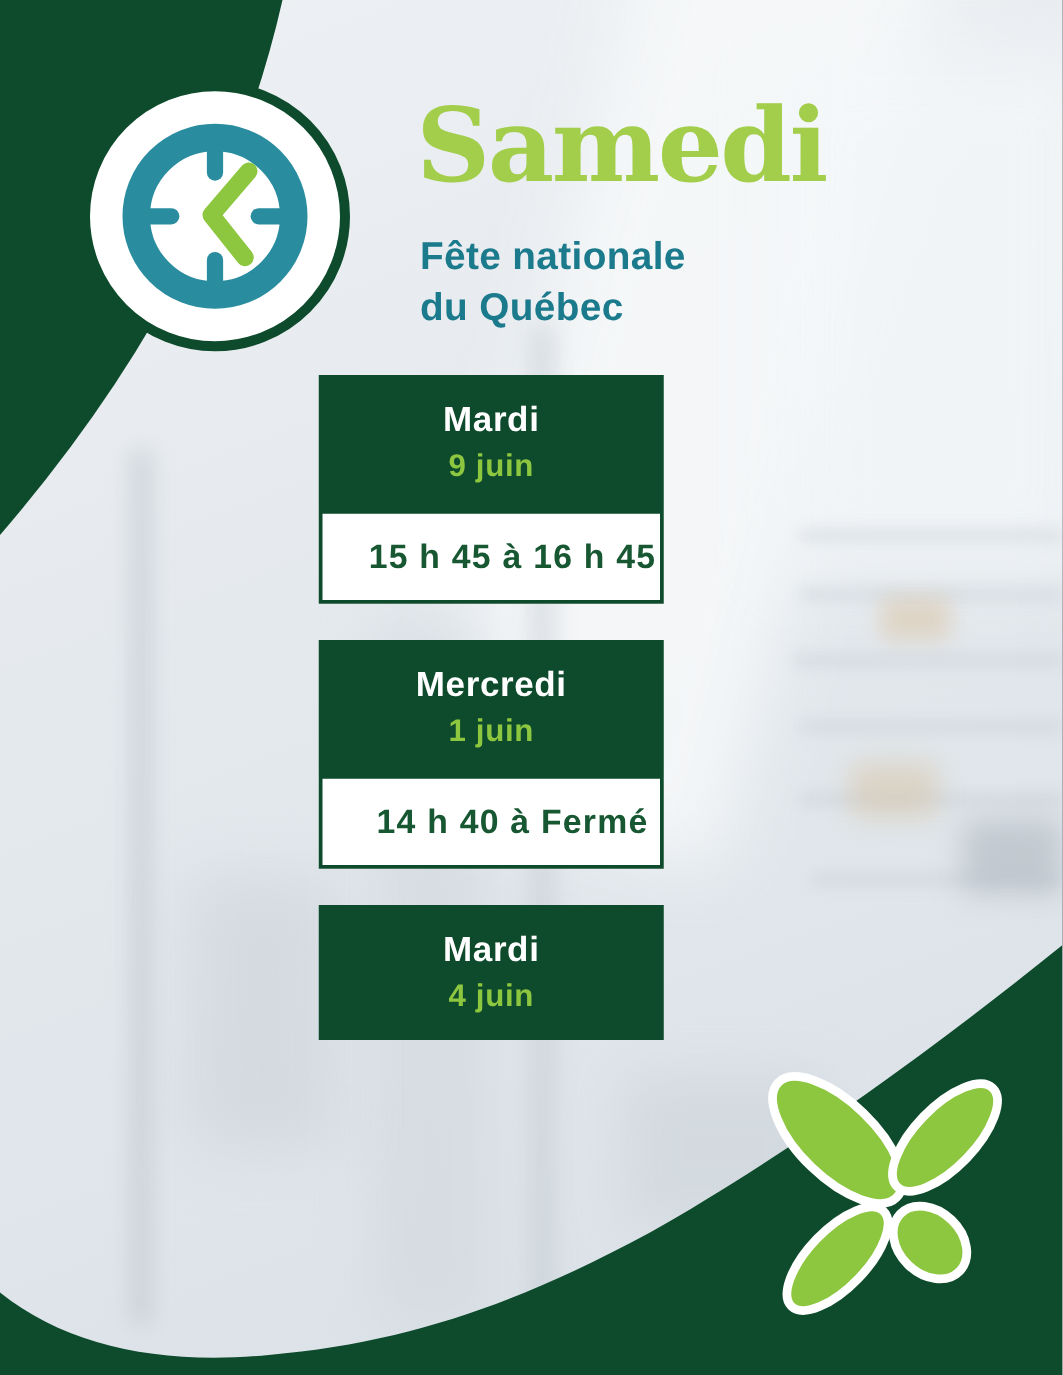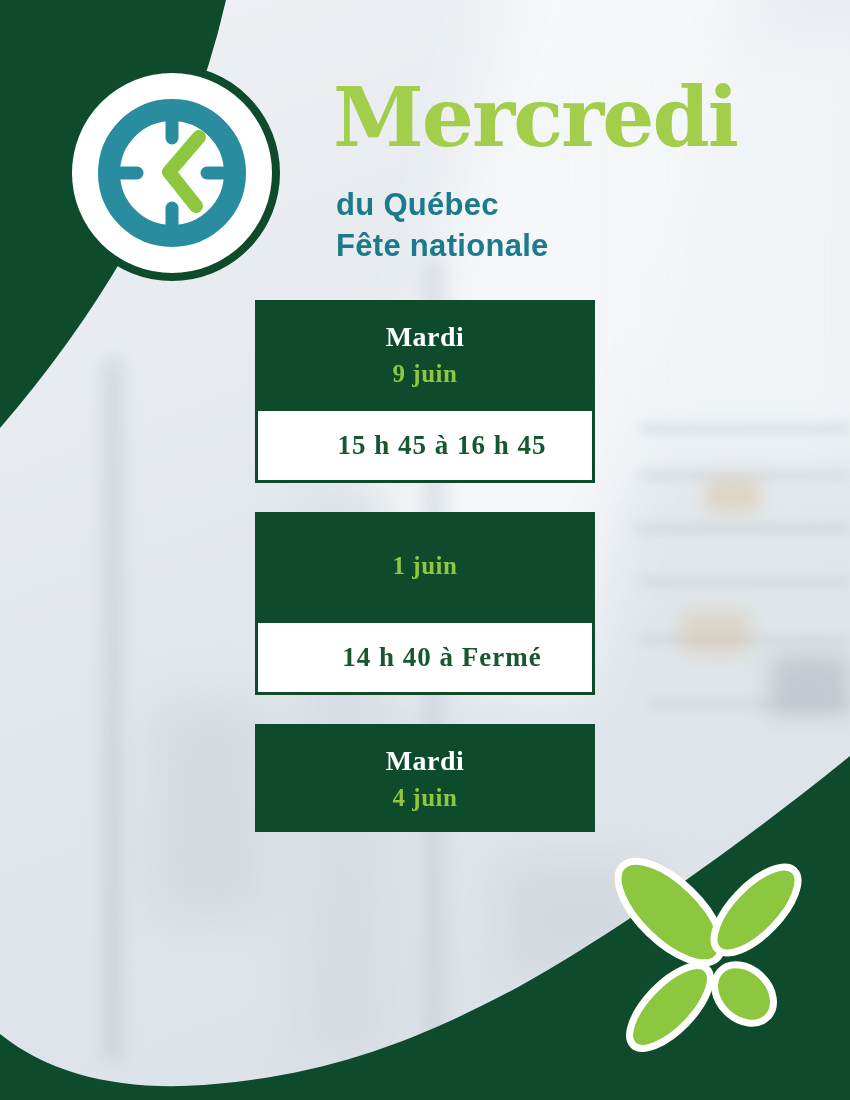--- a/index.html
+++ b/index.html
@@ -41,21 +41,21 @@
     font-weight:700;font-size:82px;line-height:1;
     letter-spacing:-2px;color:#a2ce4b;
   }
   .subtitle{
     position:absolute;left:336px;top:184px;
     color:#1b7a8c;font-weight:700;font-size:31px;line-height:41px;letter-spacing:.3px;
   }
 
   
   .cards{position:absolute;left:255px;top:300px;width:340px;display:flex;flex-direction:column;gap:29px;}
-  .card{width:340px;font-family:Liberation Serif, serif;}
+  .card{width:276px;}
   .card-header{
     height:108px;background:#0e4b2c;color:#fff;
     display:flex;flex-direction:column;align-items:center;justify-content:center;gap:7px;
   }
   .card-day{font-size:28px;font-weight:700;letter-spacing:.5px;}
   .card-date{font-size:25px;font-weight:700;letter-spacing:.5px;color:#8dc63f;}
   .card-body{
     height:69px;background:#fff;border:3px solid #0e4b2c;
     display:flex;align-items:center;justify-content:center;padding-left:34px;
   }
@@ -108,40 +108,41 @@
     </g>
 
     <g fill="#8dc63f" stroke="#ffffff" stroke-width="7">
       <ellipse cx="670" cy="912" rx="66" ry="30" transform="rotate(44 670 912)"></ellipse>
       <ellipse cx="756" cy="910" rx="55" ry="24" transform="rotate(-46 756 910)"></ellipse>
       <ellipse cx="670" cy="1007" rx="53" ry="23" transform="rotate(-46 670 1007)"></ellipse>
       <ellipse cx="744" cy="994" rx="33" ry="25" transform="rotate(44 744 994)"></ellipse>
     </g>
   </svg>
 
-  <div class="title">Mercredi</div>
+  <div class="title">Samedi</div>
   <div class="subtitle">
+    <div>Fête nationale</div>
     <div>du Québec</div>
-    <div>Fête nationale</div>
   </div>
 
   <div class="cards">
 
     <div class="card">
       <div class="card-header">
         <div class="card-day">Mardi</div>
         <div class="card-date">9 juin</div>
       </div>
       <div class="card-body">
         <div class="card-hours">15 h 45 à 16 h 45</div>
       </div>
     </div>
 
     <div class="card">
       <div class="card-header">
+        <div class="card-day">Mercredi</div>
         <div class="card-date">1 juin</div>
       </div>
       <div class="card-body">
         <div class="card-hours">14 h 40 à Fermé</div>
       </div>
     </div>
 
     <div class="card">
       <div class="card-header">
         <div class="card-day">Mardi</div>

